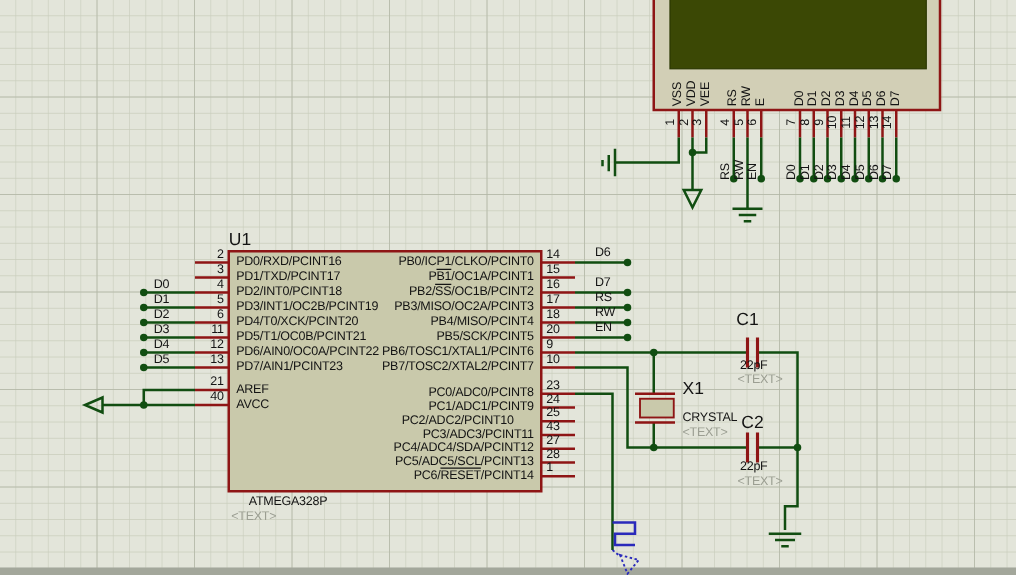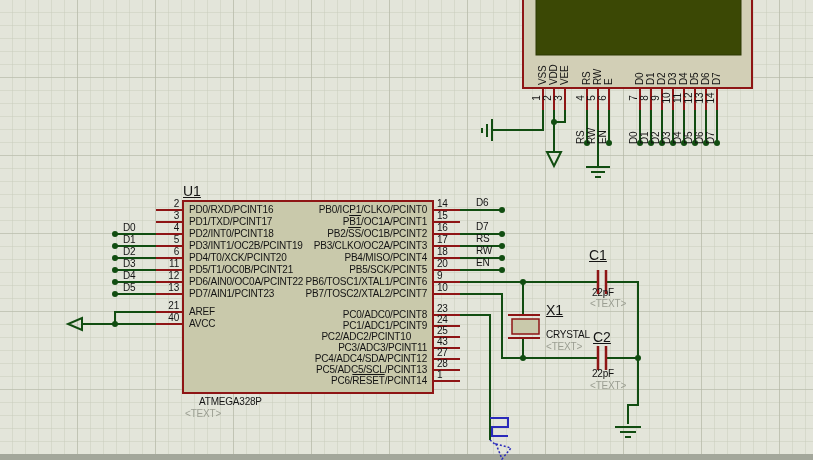--- a/index.html
+++ b/index.html
@@ -1,21 +1,21 @@
 <!DOCTYPE html>
 <html><head>
 <meta charset="utf-8">
 <style>
   html,body{margin:0;padding:0;}
   #canvas{position:relative;width:813px;height:460px;background:#e3e5da;overflow:hidden;
           font-family:"Liberation Sans",sans-serif;}
   svg{position:absolute;left:0;top:0;}
   .t{position:absolute;white-space:nowrap;font:10px "Liberation Sans",sans-serif;color:#141414;
      letter-spacing:-0.2px;line-height:12px;}
-  .f14{font-size:14px;line-height:15px;letter-spacing:0;text-decoration:underline;}
+  .f14{font-size:14px;line-height:15px;letter-spacing:0;}
   .gray{color:#9b9e92;}
   .ra{text-align:right;}
   .ov{text-decoration:overline;}
   .vt{transform:rotate(-90deg);transform-origin:50% 50%;width:34px;height:12px;line-height:12px;text-align:left;}
   .vnum{transform:rotate(-90deg);transform-origin:50% 50%;width:20px;height:10px;line-height:10px;text-align:center;}
 </style>
 </head>
 <body>
 
 <div id="canvas">
@@ -163,21 +163,21 @@
 <div class="t" style="left:437px;top:222px">16</div>
 <div class="t" style="left:437px;top:234px">17</div>
 <div class="t" style="left:437px;top:246px">18</div>
 <div class="t" style="left:437px;top:258px">20</div>
 <div class="t" style="left:437px;top:270px">9</div>
 <div class="t" style="left:437px;top:282px">10</div>
 
 <div class="t ra" style="right:386px;top:204px">PB0/ICP1/CLKO/PCINT0</div>
 <div class="t ra" style="right:386px;top:216px"><span>P</span><span class="ov">B1</span><span>/OC1A/PCINT1</span></div>
 <div class="t ra" style="right:386px;top:228px"><span>PB2/</span><span class="ov">SS</span><span>/OC1B/PCINT2</span></div>
-<div class="t ra" style="right:386px;top:240px">PB3/CLKO/OC2A/PCINT3</div>
+<div class="t ra" style="right:386px;top:240px">PB3/MISO/OC2A/PCINT3</div>
 <div class="t ra" style="right:386px;top:252px">PB4/MISO/PCINT4</div>
 <div class="t ra" style="right:386px;top:264px">PB5/SCK/PCINT5</div>
 <div class="t ra" style="right:386px;top:276px">PB6/TOSC1/XTAL1/PCINT6</div>
 <div class="t ra" style="right:386px;top:288px">PB7/TOSC2/XTAL2/PCINT7</div>
 
 <div class="t" style="left:476px;top:197px">D6</div>
 <div class="t" style="left:476px;top:221px">D7</div>
 <div class="t" style="left:476px;top:233px">RS</div>
 <div class="t" style="left:476px;top:245px">RW</div>
 <div class="t" style="left:476px;top:257px">EN</div>

